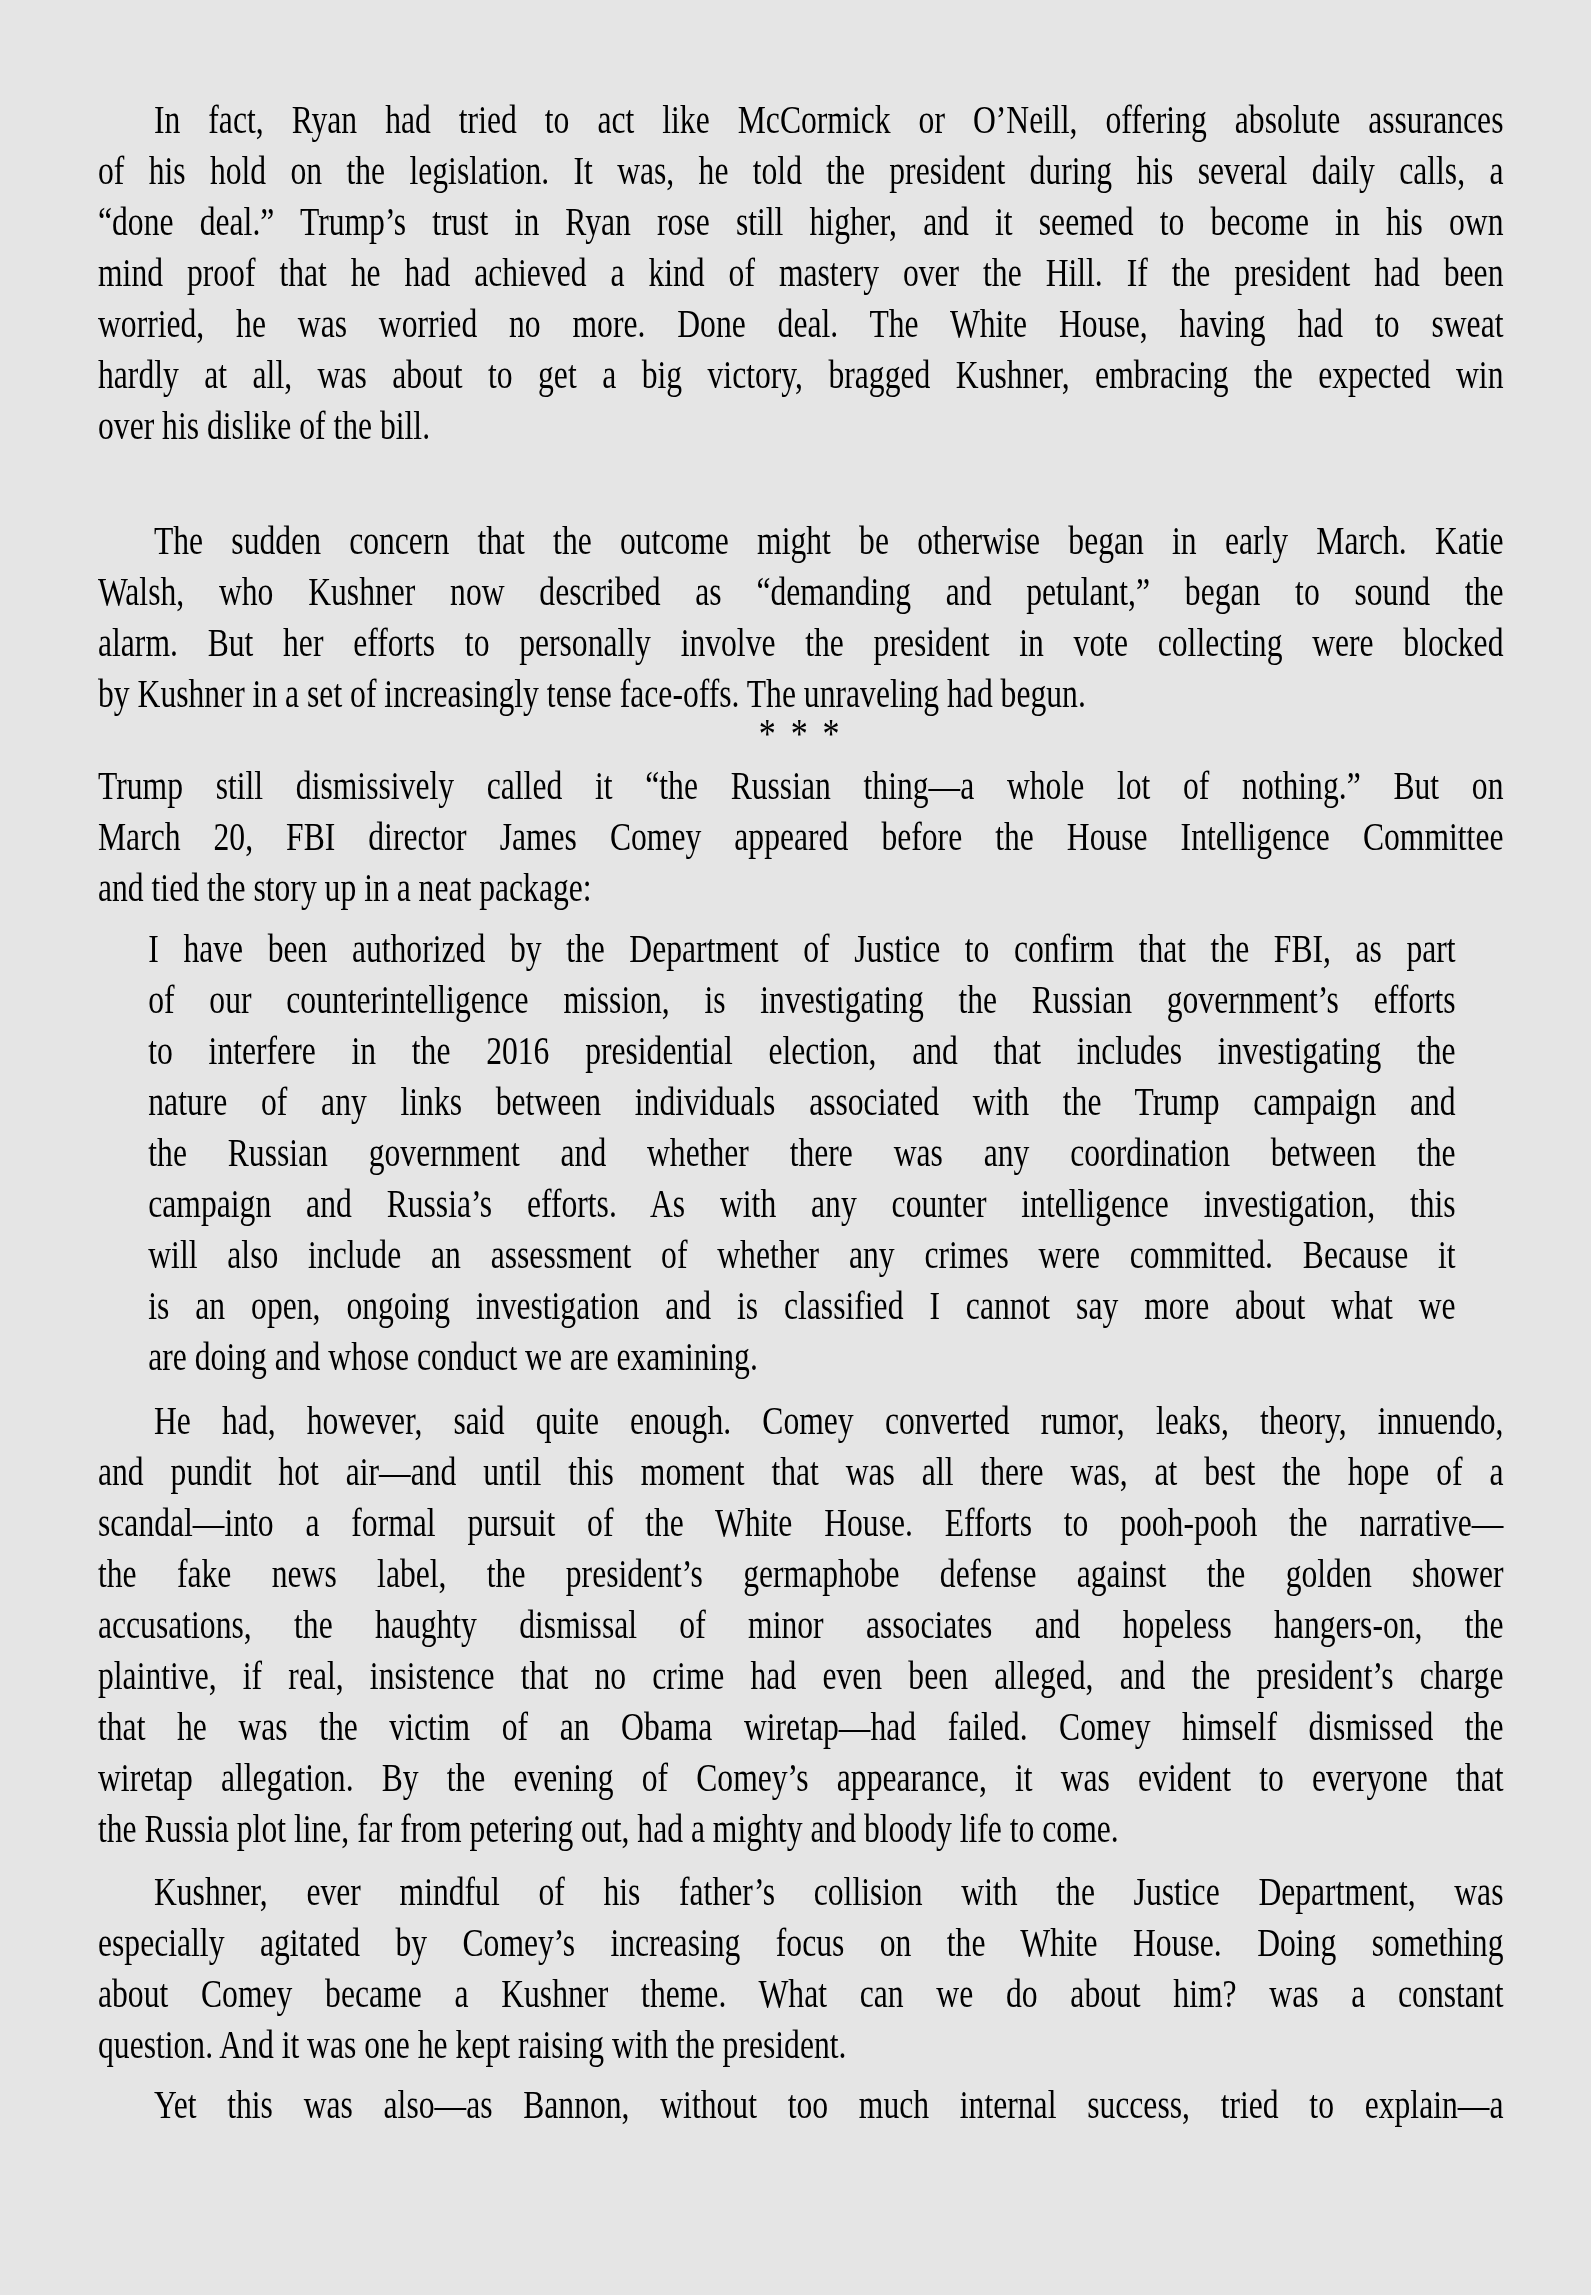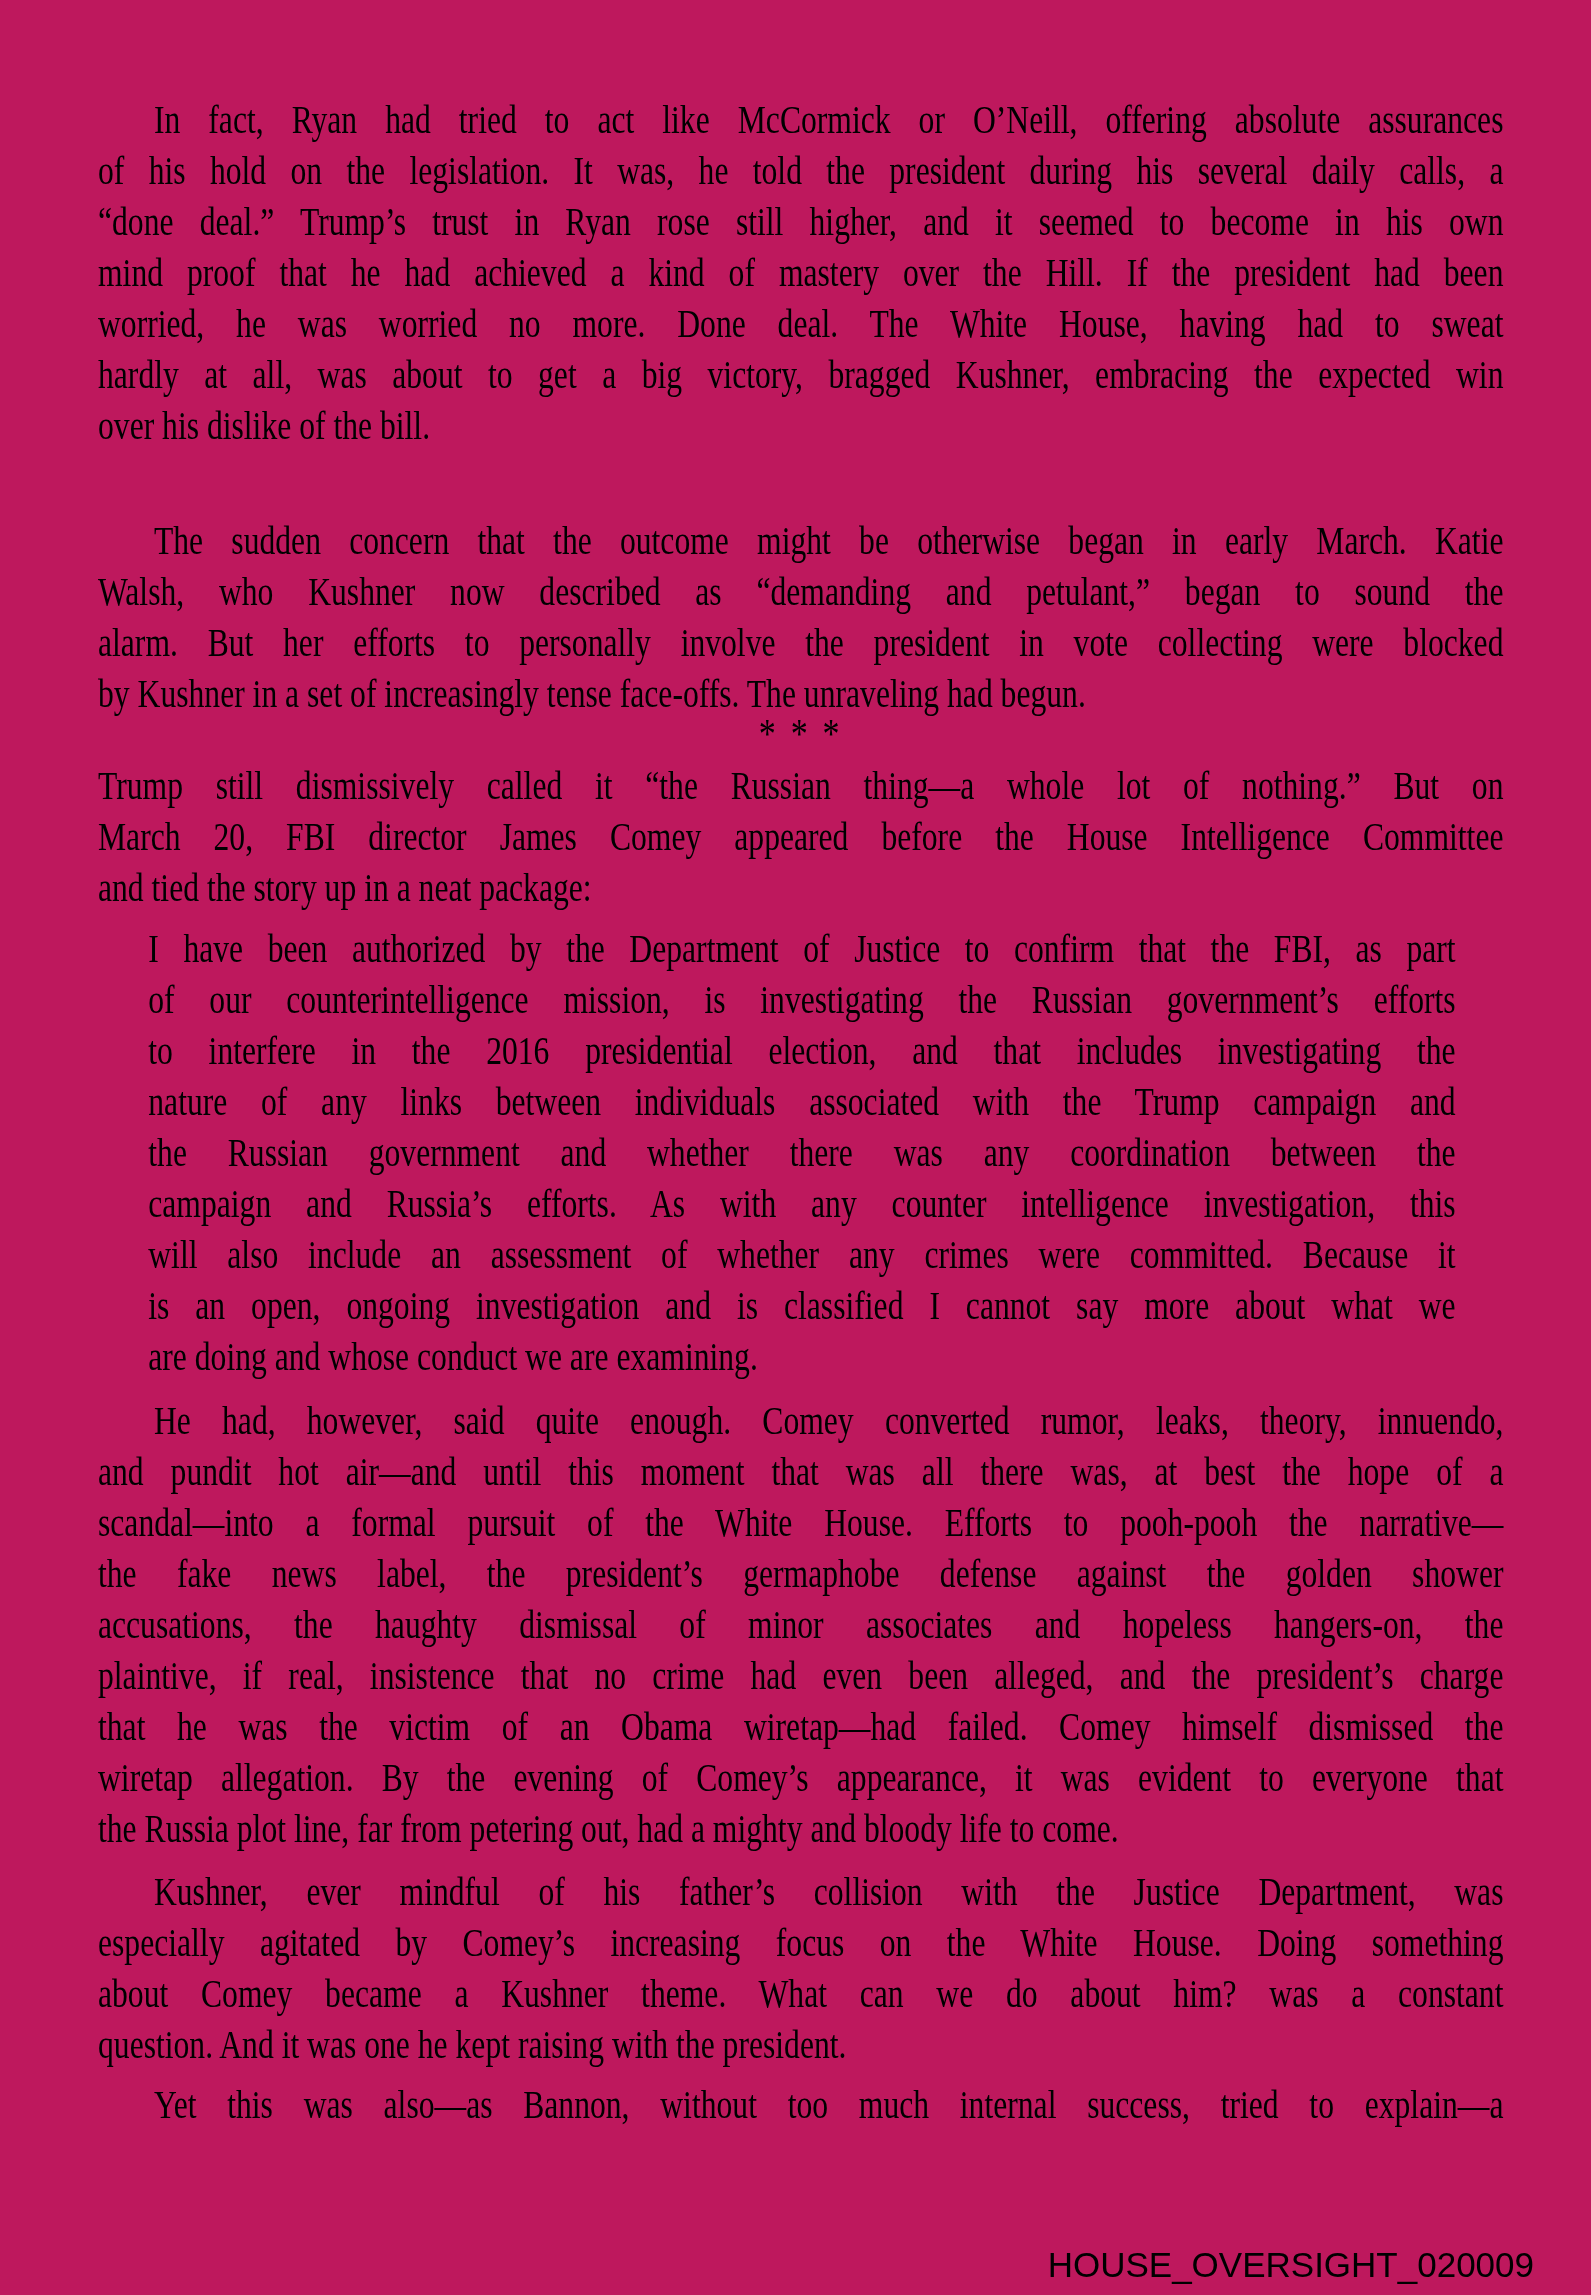--- a/index.html
+++ b/index.html
@@ -11,21 +11,21 @@
     width: 1592px;
     height: 2295px;
     position: relative;
     overflow: hidden;
     font-family: "Liberation Serif", serif;
     color: #000000;
   }
   .page {
     position: absolute;
     inset: 0;
-    background: #be185d;
+    background: #e5e5e5;
   }
   
   .text-column {
     position: absolute;
     left: 98px;
     top: 94px;
     width: 1405px;
   }
   .text-column-inner {
     width: 1733px;
@@ -127,15 +127,14 @@
           <div class="line first">Kushner, ever mindful of his father’s collision with the Justice Department, was</div>
           <div class="line">especially agitated by Comey’s increasing focus on the White House. Doing something</div>
           <div class="line">about Comey became a Kushner theme. What can we do about him? was a constant</div>
           <div class="line last">question. And it was one he kept raising with the president.</div>
         </div>
         <div class="paragraph block-7 indent">
           <div class="line first last">Yet this was also—as Bannon, without too much internal success, tried to explain—a</div>
         </div>
       </div>
   </div>
-  <div class="footer-stamp">HOUSE_OVERSIGHT_020009</div>
 </div>
 
 
 </body></html>

